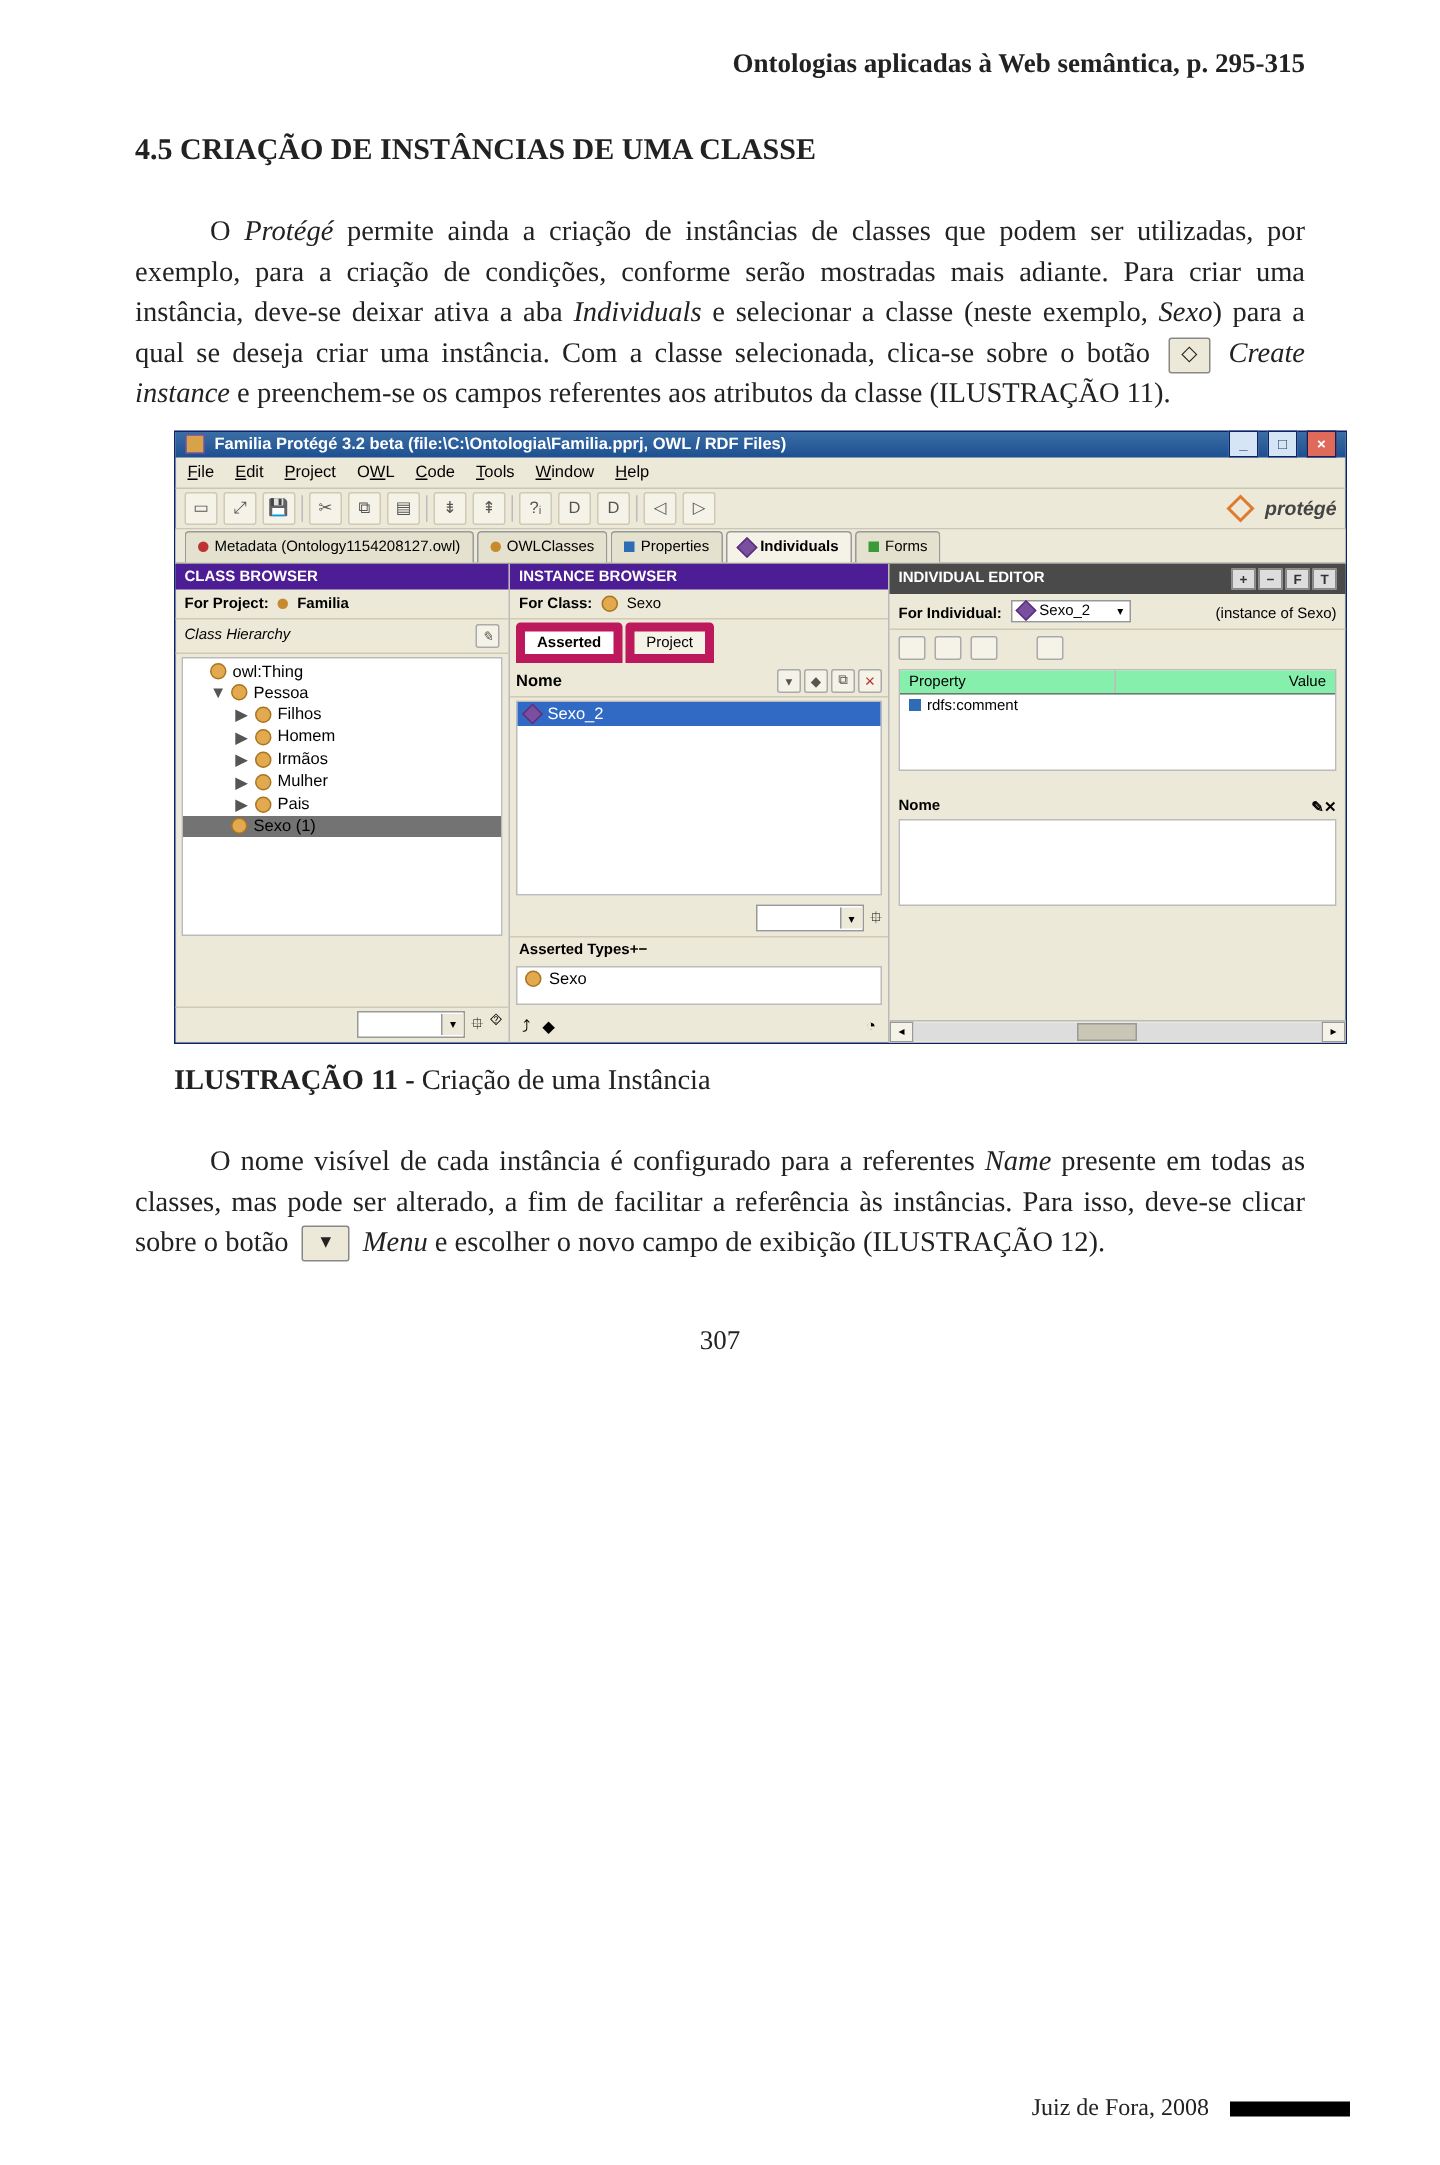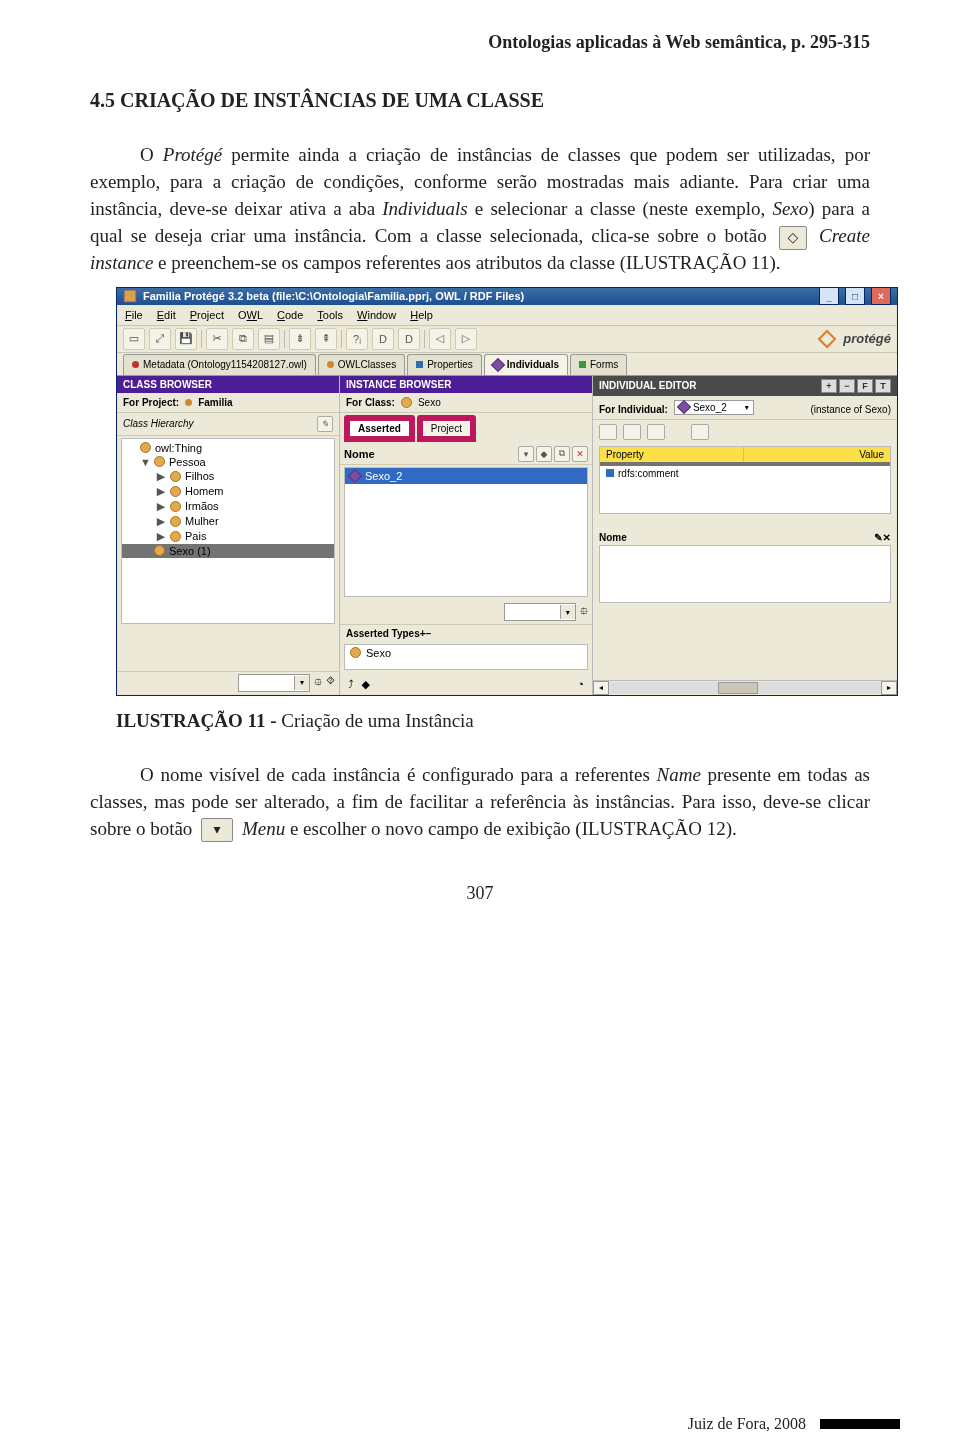--- a/index.html
+++ b/index.html
@@ -7,21 +7,21 @@
   .running-header{text-align:right;font-weight:bold;font-size:18px;margin-bottom:36px;}
   .section-title{font-weight:bold;font-size:20px;margin:10px 0 30px 0;}
   p.body{font-size:19px;line-height:1.42;margin:0 0 10px 0;text-align:justify;}
   p.body .indent{display:inline-block;width:50px;}
   .btn-glyph, .btn-glyph2{display:inline-flex;align-items:center;justify-content:center;vertical-align:middle;border:1px solid #888;background:#ece9d8;font-size:14px;line-height:1;border-radius:2px;margin:0 4px;}
   .btn-glyph{width:26px;height:22px;}
   .btn-glyph2{width:30px;height:22px;}
   .fig-caption{font-size:19px;margin:14px 0 30px 26px;}
   .fig-caption b{font-weight:bold;}
   .page-num{text-align:center;font-size:18px;margin-top:40px;}
-  .footer{position:absolute;right:60px;bottom:14px;font-size:16px;display:flex;align-items:center;gap:14px;}
+  .footer{position:absolute;right:60px;bottom:32px;font-size:16px;display:flex;align-items:center;gap:14px;}
   .footer-bar{width:80px;height:10px;background:#000;}
   
   .app-window{width:780px;margin:6px 0 10px 26px;font-family:Tahoma,Arial,sans-serif;font-size:11px;color:#000;border:1px solid #0a246a;background:#ece9d8;box-shadow:0 0 0 1px #e6e3d2 inset;}
   .titlebar{height:17px;background:linear-gradient(#3a6ea5,#1d4f91);display:flex;align-items:center;color:#fff;font-weight:bold;padding:0 6px;gap:6px;}
   .titlebar .spacer{flex:1;}
   .title-btn{width:18px;height:16px;background:#d6e5f5;border:1px solid #0a246a;color:#183a6c;font-size:10px;display:flex;align-items:center;justify-content:center;}
   .menubar{height:20px;display:flex;align-items:center;gap:14px;padding:0 8px;border-bottom:1px solid #c9c6b6;}
   .menubar span{cursor:default;}
   .menubar span u{text-decoration:underline;}
   .toolbar{height:26px;display:flex;align-items:center;gap:4px;padding:0 6px;border-bottom:1px solid #c9c6b6;}
@@ -74,21 +74,21 @@
   .col-right{flex:1;display:flex;flex-direction:column;}
   .panel-hdr.dark{background:#4a4a4a;}
   .panel-hdr .rico{margin-left:auto;display:flex;gap:2px;}
   .panel-hdr .rbt{width:14px;height:12px;border:1px solid #888;background:#ddd;display:flex;align-items:center;justify-content:center;font-size:9px;color:#333;}
   .ind-row{padding:4px 6px;display:flex;align-items:flex-end;gap:6px;font-size:10px;border-bottom:1px solid #cfcab3;}
   .ind-combo{border:1px solid #999;background:#fff;padding:1px 4px;display:flex;align-items:center;gap:4px;}
   .ind-combo .car{margin-left:14px;font-size:8px;}
   .ic-row{display:flex;gap:6px;padding:4px 6px;}
   .mini-ic{width:16px;height:14px;border:1px solid #aaa;background:#f5f3e7;border-radius:2px;}
   .prop-table{margin:2px 6px;border:1px solid #bbb;background:#fff;height:66px;}
-  .prop-table .th{display:flex;background:#fde047;border-bottom:4px solid #737373;font-size:10px;}
+  .prop-table .th{display:flex;background:#86efac;border-bottom:1px solid #737373;font-size:10px;}
   .prop-table .th div{padding:2px 6px;}
   .prop-table .th .c1{width:45%;border-right:1px solid #bbb;}
   .prop-table .th .c2{flex:1;text-align:right;}
   .prop-table .td{display:flex;font-size:10px;}
   .prop-table .td .c1{width:45%;padding:2px 6px;display:flex;align-items:center;gap:4px;}
   .sq{width:8px;height:8px;background:#2e6cb3;}
   .nome-sec{margin-top:16px;padding:0 6px 4px 6px;}
   .nome-hdr{display:flex;align-items:center;font-size:10px;font-weight:bold;}
   .nome-hdr .spacer2{flex:1;}
   .nome-box{border:1px solid #bbb;background:#fff;height:56px;margin-top:2px;}

